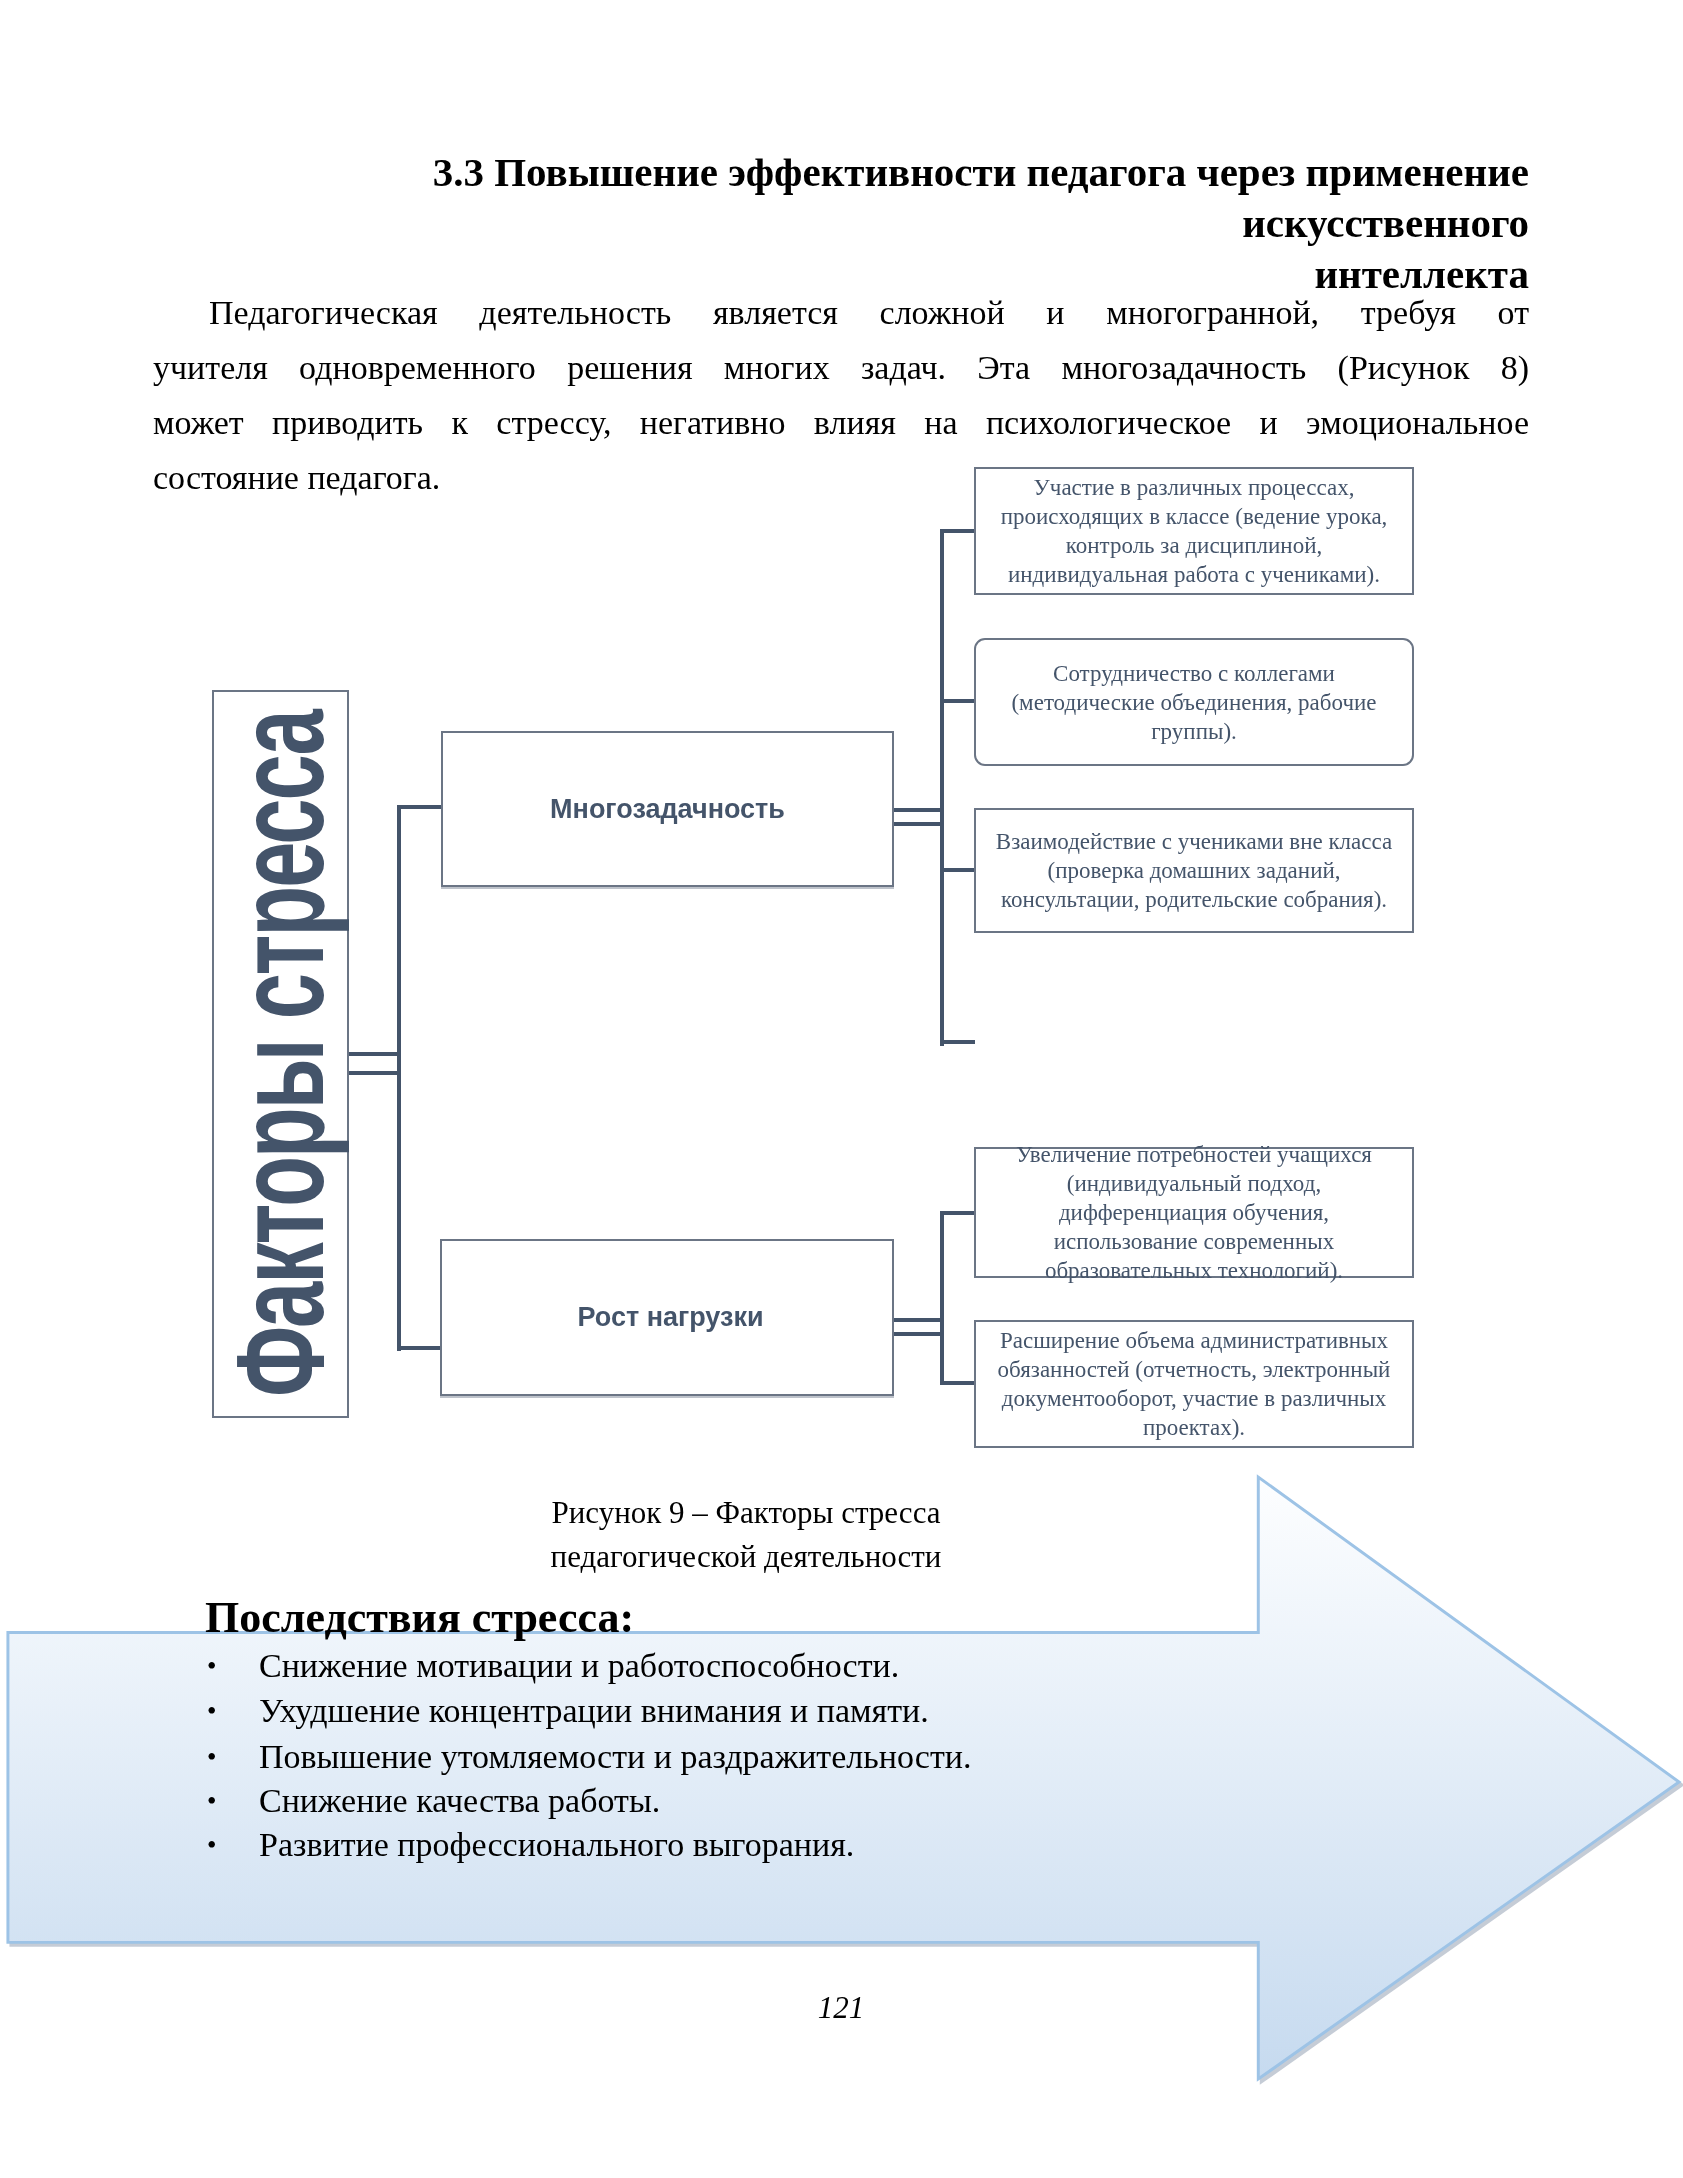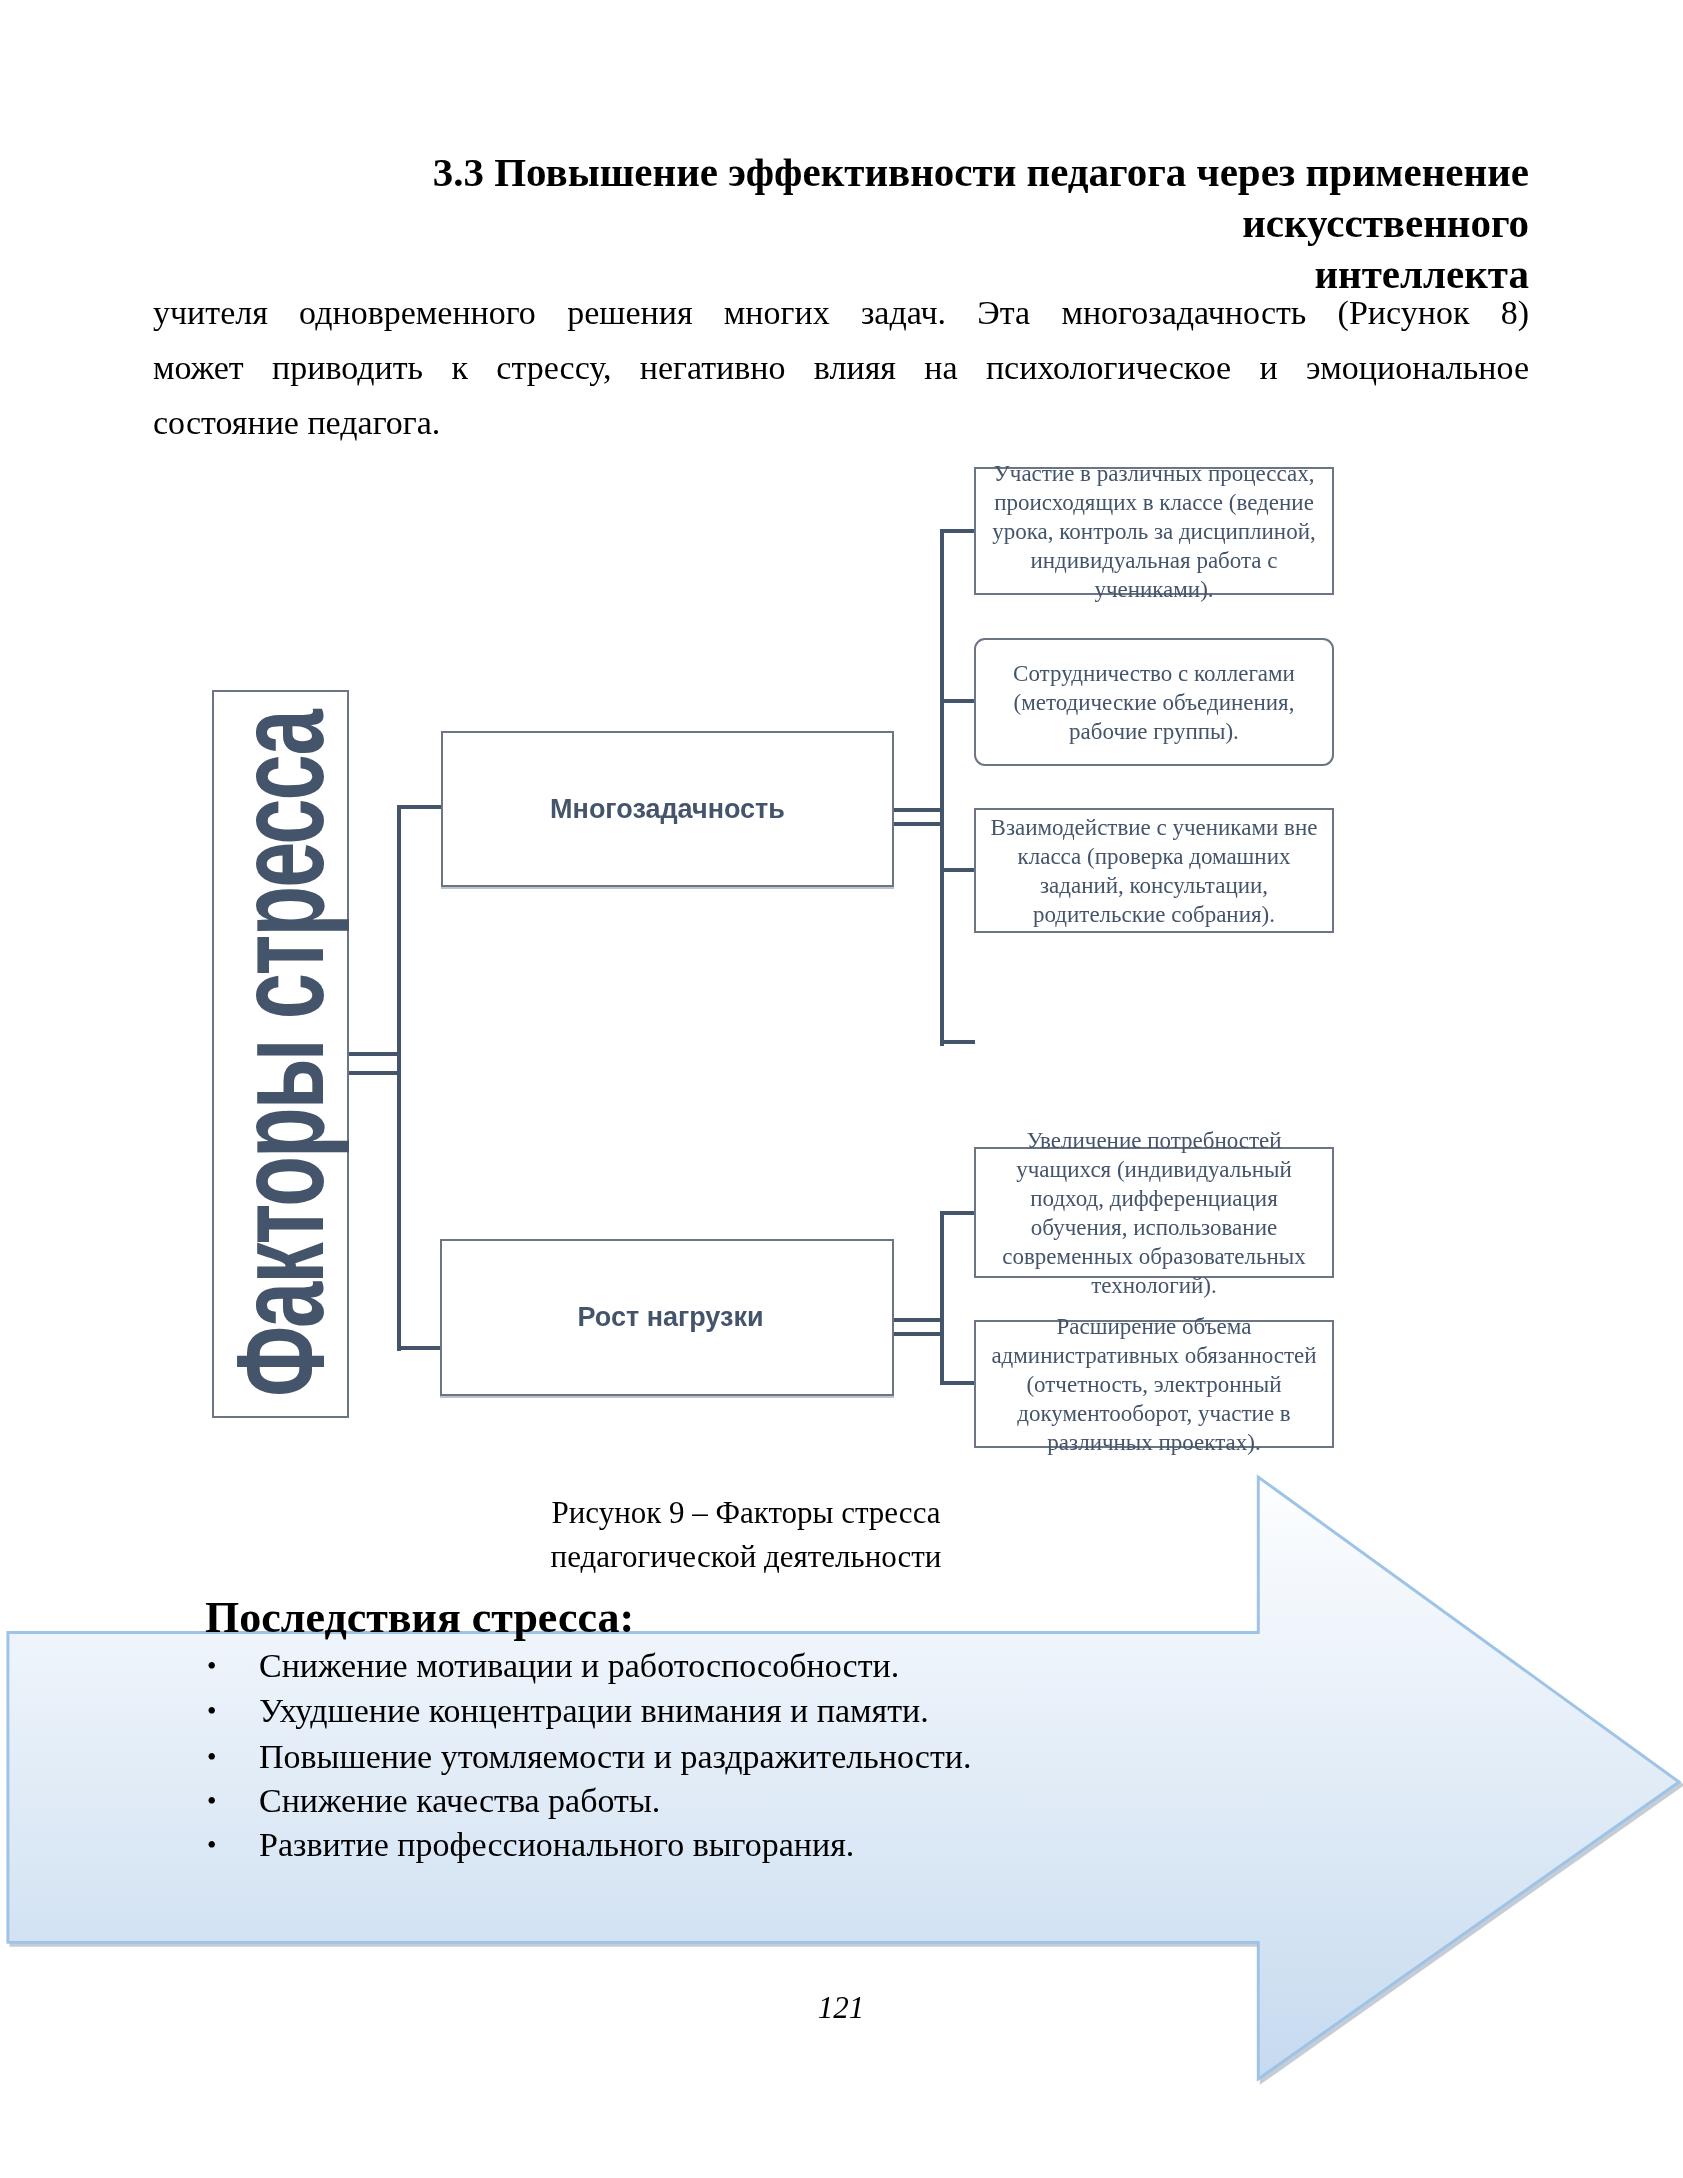--- a/index.html
+++ b/index.html
@@ -21,21 +21,21 @@
   .root-box{left:212px;top:690px;width:137px;height:728px;}
   .root-box .vtxt{position:absolute;left:50%;top:50%;
       transform:translate(-50%,-50%) rotate(-90deg) scaleY(1.5);
       font-family:"Liberation Sans",sans-serif;font-weight:bold;font-size:83px;
       letter-spacing:-2px;color:var(--accent-text);white-space:nowrap;}
   .branch{display:flex;align-items:center;justify-content:center;
       font-family:"Liberation Sans",sans-serif;font-weight:bold;font-size:27px;
       color:var(--accent-text);box-shadow:0 2px 0 rgba(68,84,106,.35);}
   .branch1{left:441px;top:731px;width:453px;height:156px;}
   .branch2{left:440px;top:1239px;width:454px;height:157px;padding-left:7px;}
-  .leaf{left:974px;width:360px;display:flex;align-items:center;justify-content:center;
+  .leaf{left:974px;width:440px;display:flex;align-items:center;justify-content:center;
       text-align:center;font-size:23px;line-height:29px;color:var(--accent-text);
       padding:18px 10px;}
   .conn{position:absolute;background:var(--connector);z-index:1;}
   
   .caption{position:absolute;left:538px;top:1491px;width:416px;text-align:center;
            font-size:31px;line-height:44px;z-index:2;}
   .cons-head{position:absolute;left:205px;top:1592px;font-weight:bold;font-size:44px;z-index:2;}
   .bullet-row{position:absolute;left:205px;width:1139px;height:46px;display:flex;
       align-items:center;font-size:34px;z-index:2;}
   .bullet-row .dot{display:inline-block;width:52px;font-size:27px;text-align:left;padding-left:2px;}
@@ -59,20 +59,21 @@
     </defs>
     <polygon points="8,1649 1271,1649 1271,1492 1696,1800 1271,2100 1271,1962 8,1962" fill="url(#arrowGrad)" stroke-width="3" stroke="#9DC3E6"></polygon>
   </svg>
 
   <div class="heading">
     <div>3.3 Повышение эффективности педагога через применение искусственного</div>
     <div>интеллекта</div>
   </div>
 
   <div class="para">
+    <div class="ln first">Педагогическая деятельность является сложной и многогранной, требуя от</div>
     <div class="ln">учителя одновременного решения многих задач. Эта многозадачность (Рисунок 8)</div>
     <div class="ln">может приводить к стрессу, негативно влияя на психологическое и эмоциональное</div>
     <div class="ln last">состояние педагога.</div>
   </div>
 
   <div class="dbox root-box">
     <span class="vtxt">Факторы стресса</span>
   </div>
 
   <div class="dbox branch branch1">

